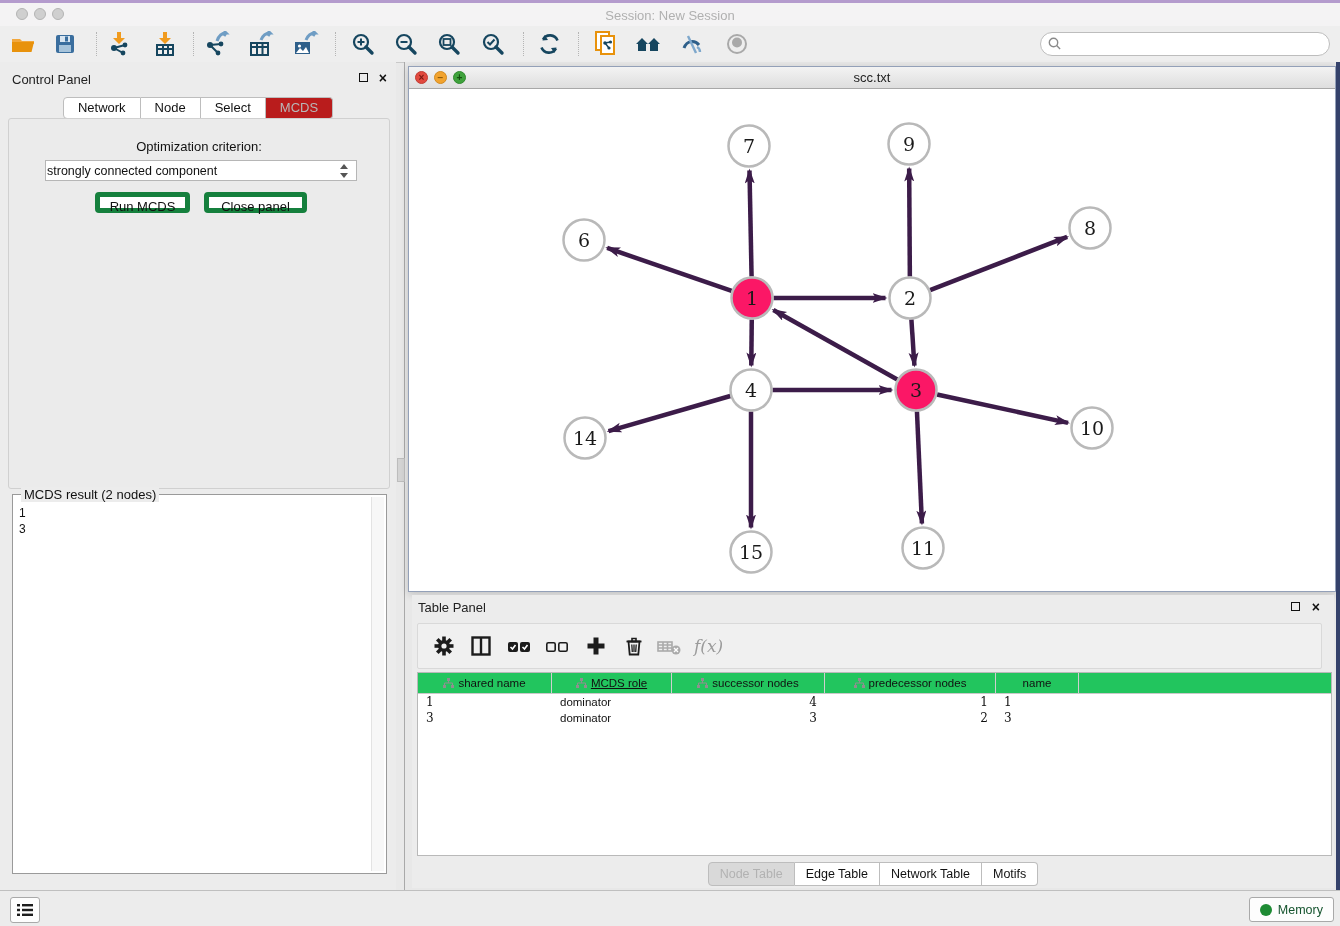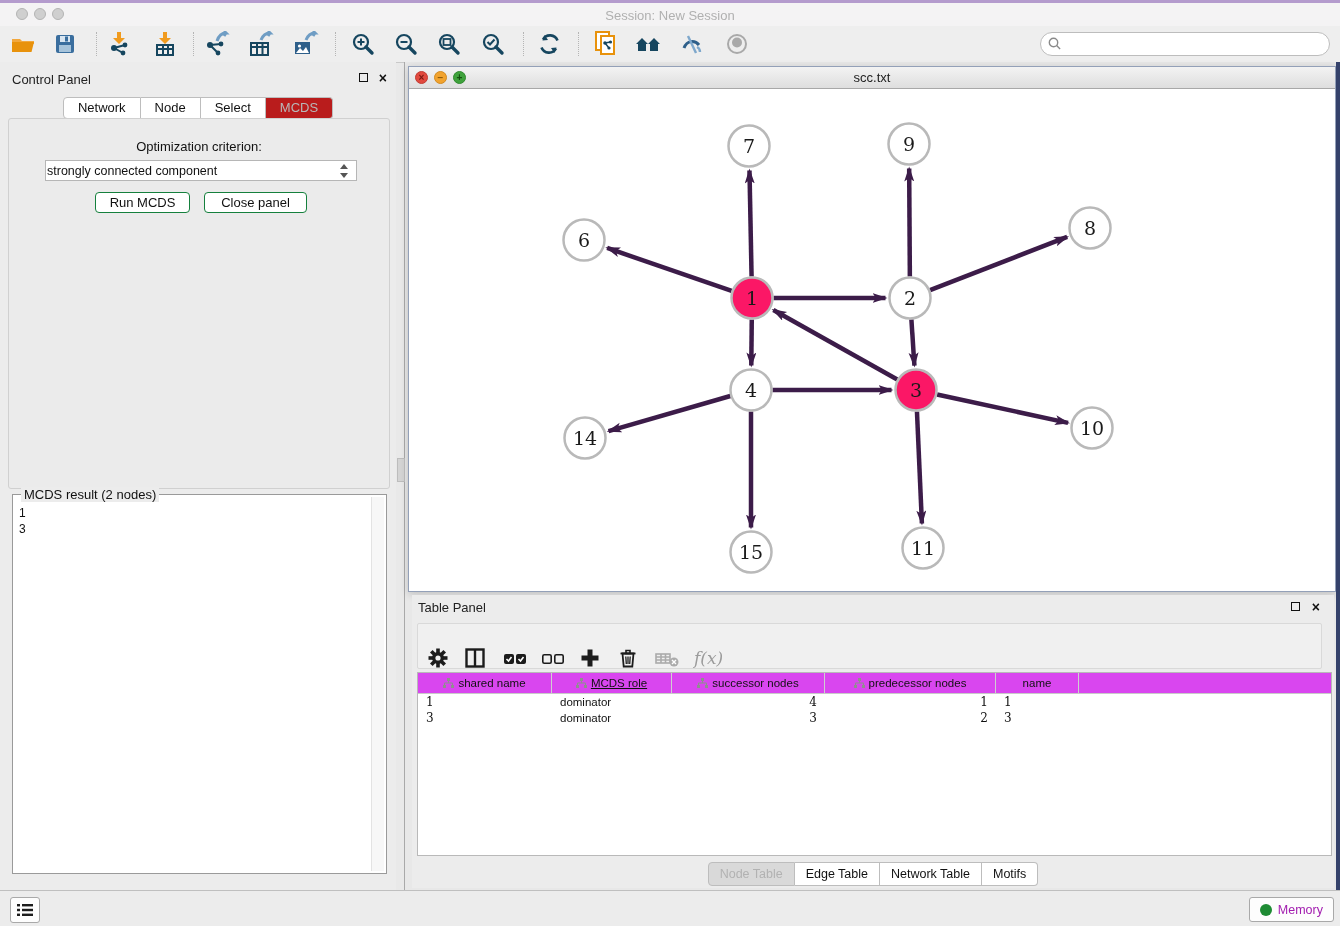--- a/index.html
+++ b/index.html
@@ -42,21 +42,21 @@
            border:1px solid #d0d0d0;border-radius:3px;}
   .opt-label{position:absolute;left:0;right:0;top:20px;text-align:center;font-size:13px;color:#111;}
   .combo{position:absolute;left:36px;top:41px;width:312px;height:21px;background:#fff;
          border:1px solid #b6b6b6;border-radius:0;font-size:12.5px;line-height:20px;
          padding-left:1px;box-sizing:border-box;color:#111;}
   .combo .stepper{position:absolute;right:6px;top:3px;width:10px;height:14px;}
   .stepper .up{position:absolute;top:0;left:0;width:0;height:0;border-left:4px solid transparent;
                border-right:4px solid transparent;border-bottom:5px solid #555;}
   .stepper .dn{position:absolute;bottom:0;left:0;width:0;height:0;border-left:4px solid transparent;
                border-right:4px solid transparent;border-top:5px solid #555;}
-  .cp-btn{position:absolute;top:73px;height:21px;background:#fff;border:1px solid #15803d;
+  .cp-btn{position:absolute;top:73px;height:21px;background:#fff;border:5px solid #15803d;
           border-radius:4px;font-size:13px;color:#111;text-align:center;line-height:19px;box-sizing:border-box;}
   .result-box{position:absolute;left:12px;top:432px;width:373px;height:378px;background:#fff;
               border:1px solid #9a9a9a;}
   .result-legend{position:absolute;left:8px;top:-8px;background:#ececec;padding:0 3px;
                  font-size:13px;color:#111;}
   .result-text{position:absolute;left:6px;top:10px;right:18px;bottom:4px;
                font-size:12px;line-height:16px;color:#111;white-space:pre;overflow:hidden;}
   .result-scroll{position:absolute;right:2px;top:2px;bottom:2px;width:12px;background:#f7f7f7;
                  border-left:1px solid #e3e3e3;}
   .v-divider{position:absolute;left:404px;top:62px;bottom:35px;width:1px;background:#a9a9a9;}
@@ -70,43 +70,43 @@
   .net-titlebar{position:absolute;left:0;top:0;right:0;height:21px;
                 background:linear-gradient(#f3f3f3,#dedede);border-bottom:1px solid #a8a8a8;}
   .nt-dot{position:absolute;top:4px;width:13px;height:13px;border-radius:50%;box-sizing:border-box;
           font-size:10px;line-height:12px;font-weight:bold;text-align:center;}
   .nt-title{position:absolute;left:0;right:0;top:3px;text-align:center;font-size:13px;color:#222;}
   .net-canvas{position:absolute;left:0;top:21px;}
   
   .table-panel{position:absolute;left:412px;top:595px;width:922px;height:293px;background:#ececec;}
   .tp-toolbar{position:absolute;left:5px;top:28px;width:903px;height:44px;background:#f0f0f0;
               border:1px solid #d9d9d9;border-radius:2px;}
-  .tp-ico{position:absolute;top:20px;width:30px;height:28px;display:flex;align-items:center;justify-content:flex-start;}
+  .tp-ico{position:absolute;top:8px;width:30px;height:28px;display:flex;align-items:center;justify-content:flex-end;}
   .tbl{position:absolute;left:5px;top:77px;width:915px;height:184px;background:#fff;
        border:1px solid #b9b9b9;box-sizing:border-box;overflow:hidden;}
-  .thead{display:flex;height:20px;background:#d946ef;border-bottom:1px solid #c9c9c9;}
+  .thead{display:flex;height:20px;background:#22c55e;border-bottom:1px solid #c9c9c9;}
   .th{display:flex;align-items:center;justify-content:center;gap:4px;font-size:11.5px;color:#111;
       border-right:1px solid #cfcfcf;box-sizing:border-box;height:20px;}
   .tr{display:flex;height:16px;line-height:16px;font-size:12px;color:#111;
       font-family:"DejaVu Serif",serif;}
   .td{box-sizing:border-box;padding:0 8px;overflow:hidden;}
   .td.role{font-family:"Liberation Sans",sans-serif;font-size:11.5px;}
   .tp-tabs{position:absolute;left:0;right:0;top:267px;display:flex;justify-content:center;}
   .seg{height:22px;line-height:22px;padding:0 11px;font-size:12.5px;background:#fff;color:#111;
        border:1px solid #bdbdbd;border-left:none;}
   .seg:first-child{border-left:1px solid #bdbdbd;border-top-left-radius:4px;border-bottom-left-radius:4px;}
   .seg:last-child{border-top-right-radius:4px;border-bottom-right-radius:4px;}
   .seg.selected{background:#d9d9d9;color:#b2b2b2;}
   
   .statusbar{position:absolute;left:0;bottom:0;width:100%;height:35px;background:#ececec;
              border-top:1px solid #bfbfbf;}
   .list-btn{position:absolute;left:10px;top:6px;width:28px;height:24px;background:#fdfdfd;
             border:1px solid #a9a9a9;border-radius:3px;display:flex;align-items:center;justify-content:center;}
   .memory-btn{position:absolute;right:6px;top:6px;height:23px;background:#fdfdfd;border:1px solid #a9a9a9;
-              border-radius:3px;display:flex;align-items:center;gap:6px;padding:0 10px;font-size:12.5px;color:#a21caf;}
+              border-radius:3px;display:flex;align-items:center;gap:6px;padding:0 10px;font-size:12.5px;color:#14532d;}
   .mem-dot{width:12px;height:12px;border-radius:50%;background:#1e8b34;}
 </style>
 </head>
 <body>
 
 <div class="app">
   <div class="frame-top"></div>
 
   <div class="titlebar">
     <div class="tl-dot" style="left:16px"></div>

